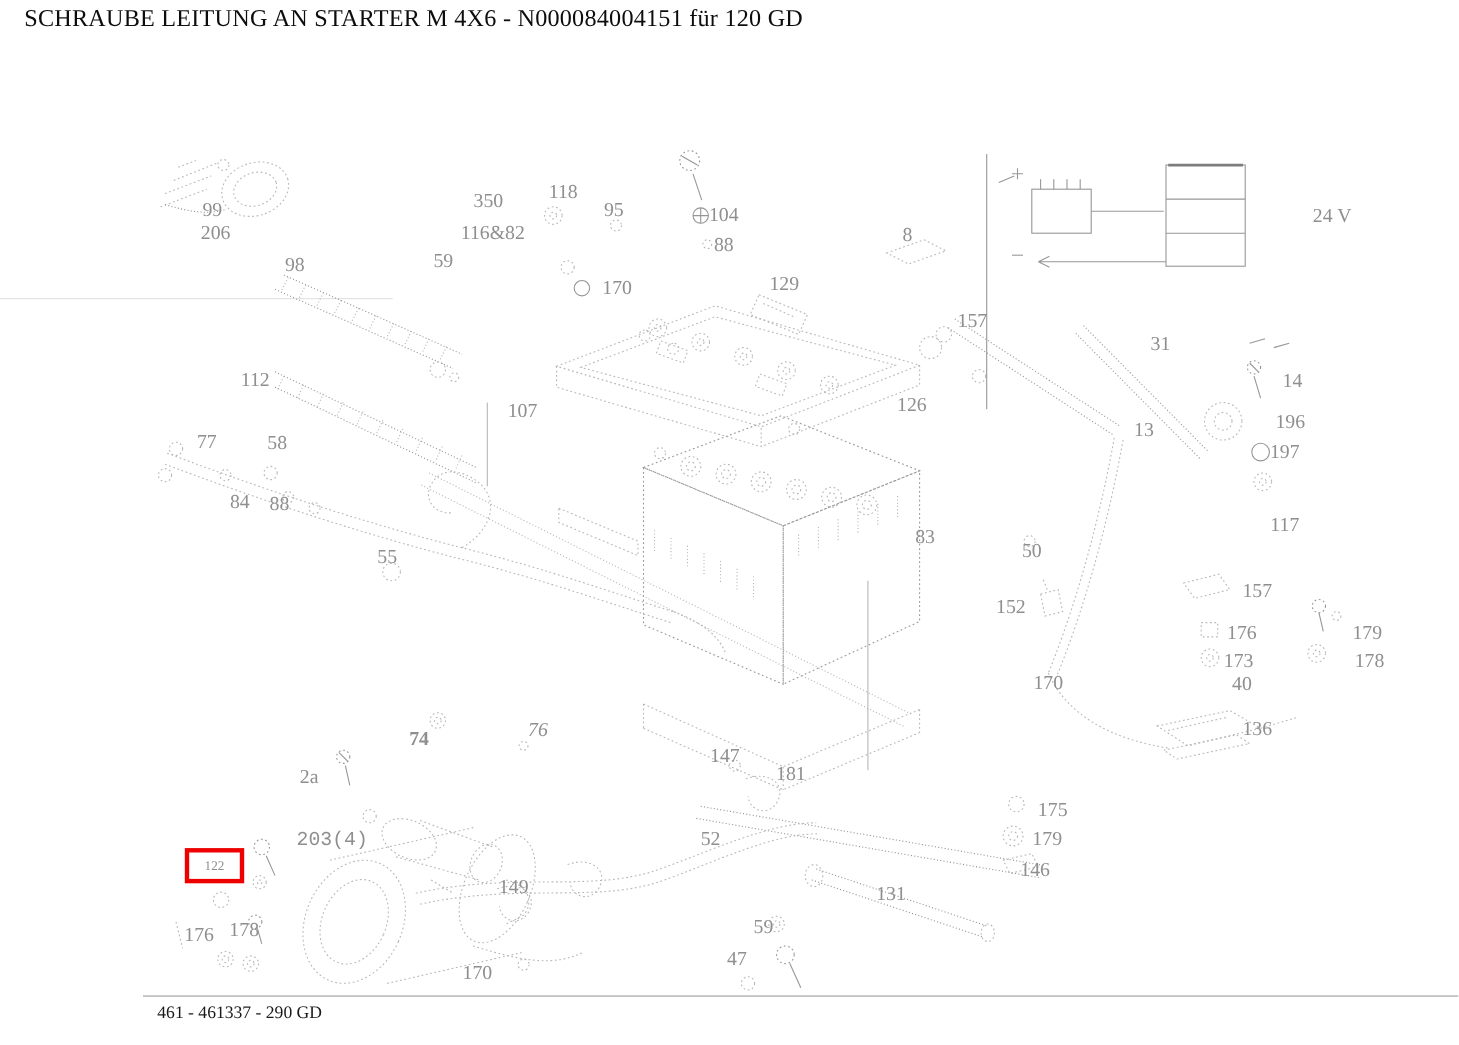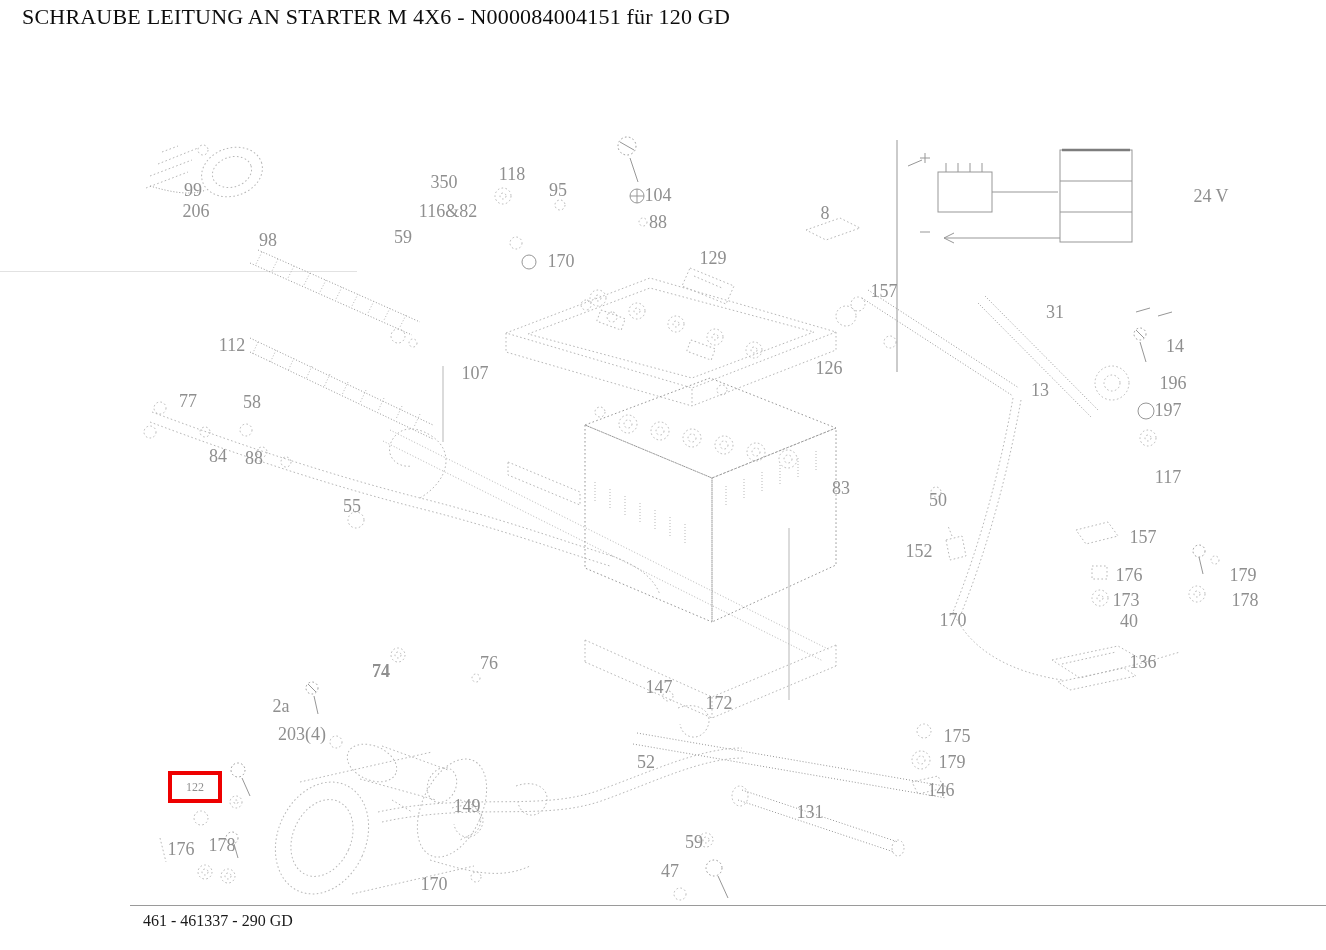--- a/index.html
+++ b/index.html
@@ -230,21 +230,21 @@
       <div class="plabel" style="left: 193px; top: 190px;">99</div>
       <div class="plabel" style="left: 196px; top: 211px;">206</div>
       <div class="plabel" style="left: 268px; top: 240px;">98</div>
       <div class="plabel" style="left: 232px; top: 345px;">112</div>
       <div class="plabel" style="left: 188px; top: 401px;">77</div>
       <div class="plabel" style="left: 252px; top: 402px;">58</div>
       <div class="plabel" style="left: 218px; top: 456px;">84</div>
       <div class="plabel" style="left: 254px; top: 458px;">88</div>
       <div class="plabel" style="left: 352px; top: 506px;">55</div>
       <div class="plabel" style="left: 381px; top: 671px; font-weight: bold;">74</div>
-      <div class="plabel" style="left: 489px; top: 663px;">76</div>
+      <div class="plabel" style="left: 489px; top: 663px; font-style: italic;">76</div>
       <div class="plabel" style="left: 444px; top: 182px;">350</div>
       <div class="plabel" style="left: 448px; top: 211px;">116&amp;82</div>
       <div class="plabel" style="left: 403px; top: 237px;">59</div>
       <div class="plabel" style="left: 512px; top: 174px;">118</div>
       <div class="plabel" style="left: 558px; top: 190px;">95</div>
       <div class="plabel" style="left: 658px; top: 195px;">104</div>
       <div class="plabel" style="left: 658px; top: 222px;">88</div>
       <div class="plabel" style="left: 561px; top: 261px;">170</div>
       <div class="plabel" style="left: 713px; top: 258px; font-family: Liberation Serif, serif;">129</div>
       <div class="plabel" style="left: 475px; top: 373px;">107</div>
@@ -262,32 +262,32 @@
       <div class="plabel" style="left: 919px; top: 551px;">152</div>
       <div class="plabel" style="left: 953px; top: 620px;">170</div>
       <div class="plabel" style="left: 1143px; top: 537px;">157</div>
       <div class="plabel" style="left: 1129px; top: 575px;">176</div>
       <div class="plabel" style="left: 1126px; top: 600px;">173</div>
       <div class="plabel" style="left: 1129px; top: 621px;">40</div>
       <div class="plabel" style="left: 1243px; top: 575px;">179</div>
       <div class="plabel" style="left: 1245px; top: 600px;">178</div>
       <div class="plabel" style="left: 1143px; top: 662px;">136</div>
       <div class="plabel" style="left: 659px; top: 687px;">147</div>
-      <div class="plabel" style="left: 719px; top: 703px;">172</div>
+      <div class="plabel" style="left: 719px; top: 703px;">181</div>
       <div class="plabel" style="left: 646px; top: 762px; text-align: center;">52</div>
       <div class="plabel" style="left: 467px; top: 806px;">149</div>
       <div class="plabel" style="left: 434px; top: 884px;">170</div>
       <div class="plabel" style="left: 694px; top: 842px;">59</div>
       <div class="plabel" style="left: 670px; top: 871px;">47</div>
       <div class="plabel" style="left: 810px; top: 812px;">131</div>
       <div class="plabel" style="left: 957px; top: 736px;">175</div>
       <div class="plabel" style="left: 952px; top: 762px;">179</div>
       <div class="plabel" style="left: 941px; top: 790px;">146</div>
       <div class="plabel" style="left: 281px; top: 706px;">2a</div>
-      <div class="plabel" style="left: 302px; top: 734px;">203(4)</div>
+      <div class="plabel" style="left: 302px; top: 764px; font-family: Liberation Mono, monospace;">203(4)</div>
       <div class="plabel" style="left: 181px; top: 849px;">176</div>
       <div class="plabel" style="left: 222px; top: 845px;">178</div>
       <div class="plabel" style="left: 1211px; top: 196px;">24 V</div>
     </div>
 
   <div id="hl-box" style="left: 168px; top: 771px; width: 54px; height: 32px;">
     <span>122</span>
   </div>
 
   <div id="footer-rule"></div>

